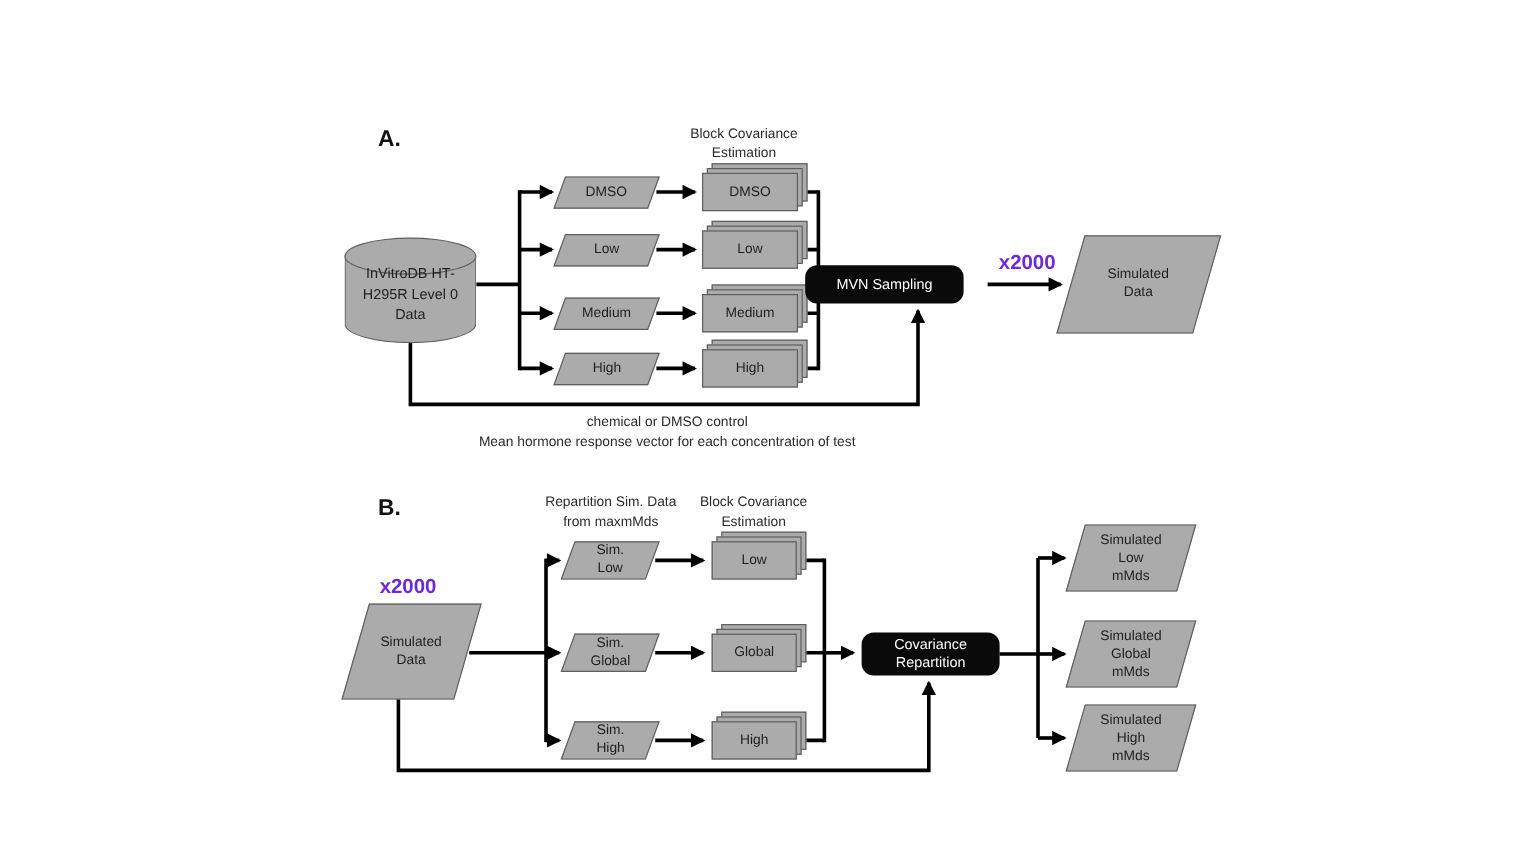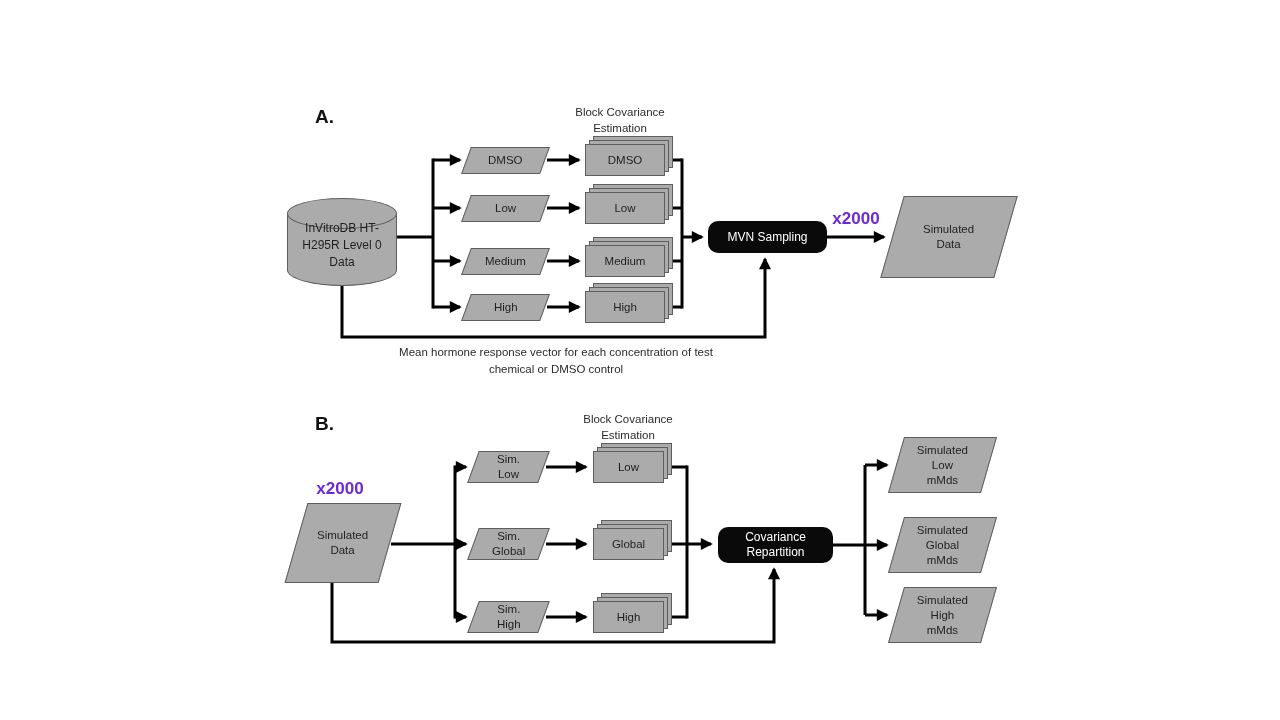--- a/index.html
+++ b/index.html
@@ -127,40 +127,44 @@
     <div class="layer" style="left:8px;top:0;width:80px;height:32px;"></div>
     <div class="layer" style="left:4px;top:4px;width:80px;height:32px;"></div>
     <div class="layer front" style="left:0;top:8px;width:80px;height:32px;">Medium</div>
   </div>
   <div class="stack" style="left:585px;top:283px;width:88px;height:40px;">
     <div class="layer" style="left:8px;top:0;width:80px;height:32px;"></div>
     <div class="layer" style="left:4px;top:4px;width:80px;height:32px;"></div>
     <div class="layer front" style="left:0;top:8px;width:80px;height:32px;">High</div>
   </div>
 
-  <div class="abs blackbox" style="left:708px;top:221px;width:119px;height:32px;">
+  <div class="abs blackbox" style="left:671px;top:221px;width:132px;height:32px;">
     <span>MVN Sampling</span>
   </div>
 
   <div class="abs mult-label" style="left:826px;top:209px;width:60px;">x2000</div>
 
   <div class="abs para skew16" style="left:892px;top:196px;width:114px;height:82px;">
     <div class="txt">
       <span>Simulated</span>
       <span>Data</span>
     </div>
   </div>
 
   <div class="abs caption" style="left:330px;top:344px;width:452px;">
+    <span style="display:block;">chemical or DMSO control</span>
     <span style="display:block;">Mean hormone response vector for each concentration of test</span>
-    <span style="display:block;">chemical or DMSO control</span>
   </div>
 
   <div class="abs panel-label" style="left:315px;top:413px;">B.</div>
 
+  <div class="abs col-header" style="left:423px;top:411px;width:172px;">
+    <span style="display:block;">Repartition Sim. Data</span>
+    <span style="display:block;">from maxmMds</span>
+  </div>
   <div class="abs col-header" style="left:560px;top:411px;width:136px;">
     <span style="display:block;">Block Covariance</span>
     <span style="display:block;">Estimation</span>
   </div>
 
   <div class="abs mult-label" style="left:310px;top:479px;width:60px;">x2000</div>
 
   <div class="abs para skew16" style="left:296px;top:503px;width:94px;height:80px;">
     <div class="txt">
       <span>Simulated</span>

